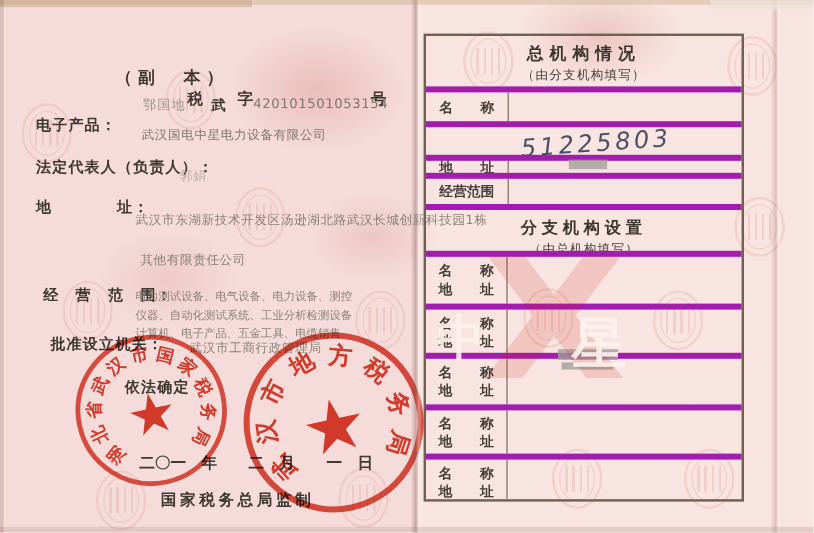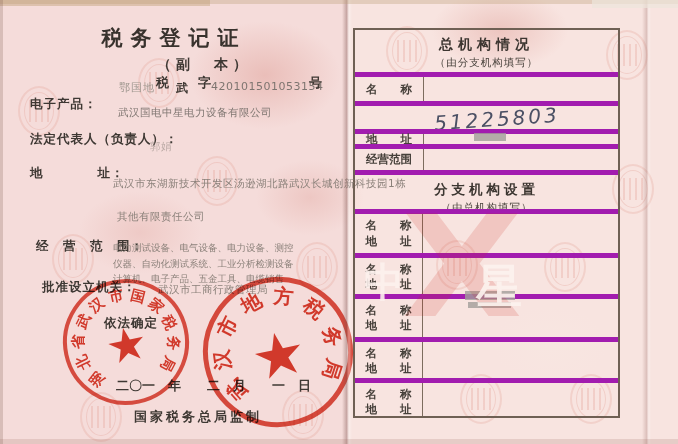--- a/index.html
+++ b/index.html
@@ -31,21 +31,21 @@
           display:flex;flex-direction:column;justify-content:space-between;align-items:center;padding:4px 0;box-sizing:border-box;}
   .handwriting{position:absolute;left:10px;top:1px;font-family:"DejaVu Sans",sans-serif;font-style:italic;
           font-size:20px;letter-spacing:3px;color:#4b5064;transform:rotate(-4deg);white-space:pre;}
 
   
   .lbl{position:absolute;font-weight:bold;font-size:12.5px;letter-spacing:1px;color:#3e3833;white-space:pre;z-index:3;}
   .dm{position:absolute;font-family:"DejaVu Sans",sans-serif;font-size:10.5px;letter-spacing:.5px;
       color:#8b817a;white-space:pre;z-index:3;}
   .title{position:absolute;left:96px;top:24px;width:156px;text-align:center;font-size:21px;font-weight:bold;
       letter-spacing:8px;color:#38322d;z-index:3;white-space:pre;}
-  .subtitle{position:absolute;left:96px;top:56px;width:156px;text-align:right;font-size:14px;font-weight:bold;
+  .subtitle{position:absolute;left:96px;top:56px;width:156px;text-align:left;font-size:14px;font-weight:bold;
       letter-spacing:5px;z-index:3;white-space:pre;}
   .scope-lines{position:absolute;left:113px;top:240px;line-height:15.5px;z-index:3;}
   .scope-lines div{font-family:"DejaVu Sans",sans-serif;font-size:9.5px;color:#8b817a;white-space:pre;}
   .datefoot{position:absolute;font-weight:bold;white-space:pre;z-index:3;color:#3e3833;}
 
   
   .stamp{position:absolute;border-radius:50%;mix-blend-mode:multiply;z-index:6;}
   .stamp .char{position:absolute;color:rgba(213,40,22,.88);font-weight:bold;font-family:"Liberation Serif",serif;white-space:pre;}
   .stamp .star{position:absolute;left:50%;top:53%;transform:translate(-50%,-50%);color:rgba(213,40,22,.88);line-height:1;}
 
@@ -160,21 +160,20 @@
 
     <div class="trow bt" style="top:348px;height:38px;">
       <div class="blklabel">
         <span class="lbl2">名　　称</span>
         <span class="lbl2">地　　址</span>
       </div>
       <div class="rvalue"></div>
     </div>
   </div>
 
-  <div class="title">税务登记证</div>
   <div class="subtitle">（副　本）</div>
 
   <span class="dm" style="left:119px;top:80px;font-size:11px;color:#a09890;letter-spacing:1px;">鄂国地</span>
   <span class="lbl" style="left:156px;top:74px;font-size:13px;">税</span>
   <span class="lbl" style="left:176px;top:80px;font-size:12px;">武</span>
   <span class="lbl" style="left:198px;top:74px;font-size:13px;">字</span>
   <span class="dm" style="left:211px;top:80px;font-size:11px;color:#7e7570;">420101501053154</span>
   <span class="lbl" style="left:309px;top:74px;font-size:13px;">号</span>
 
   <span class="lbl" style="left:30px;top:96px;">电子产品：</span>

